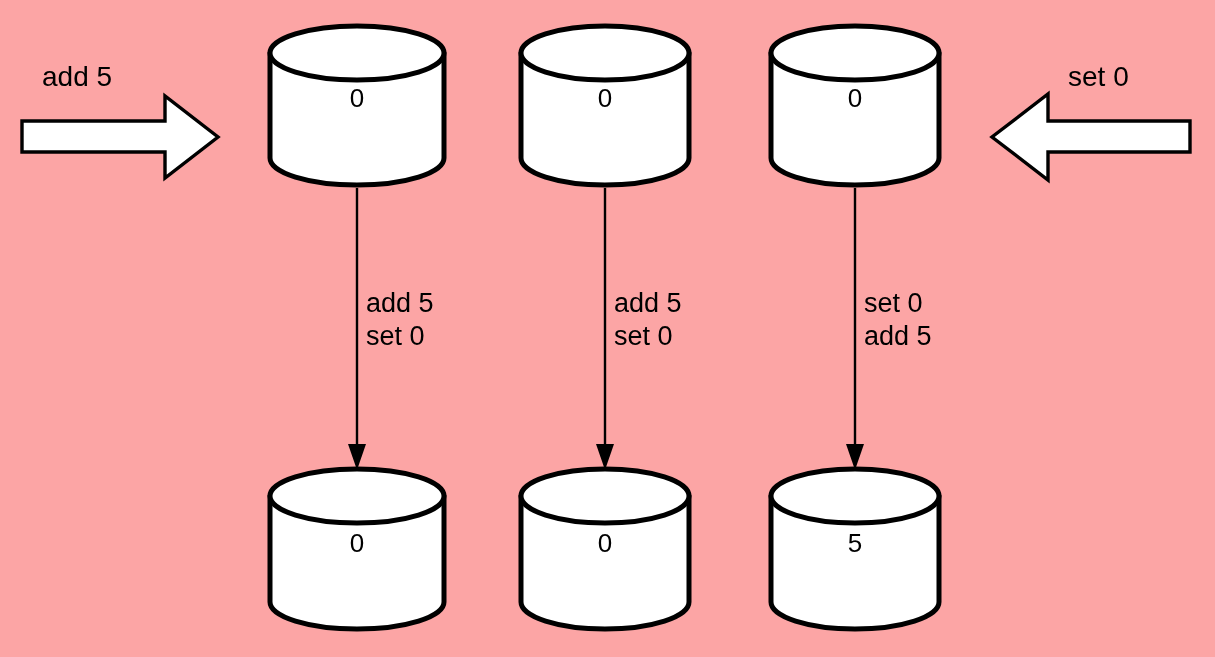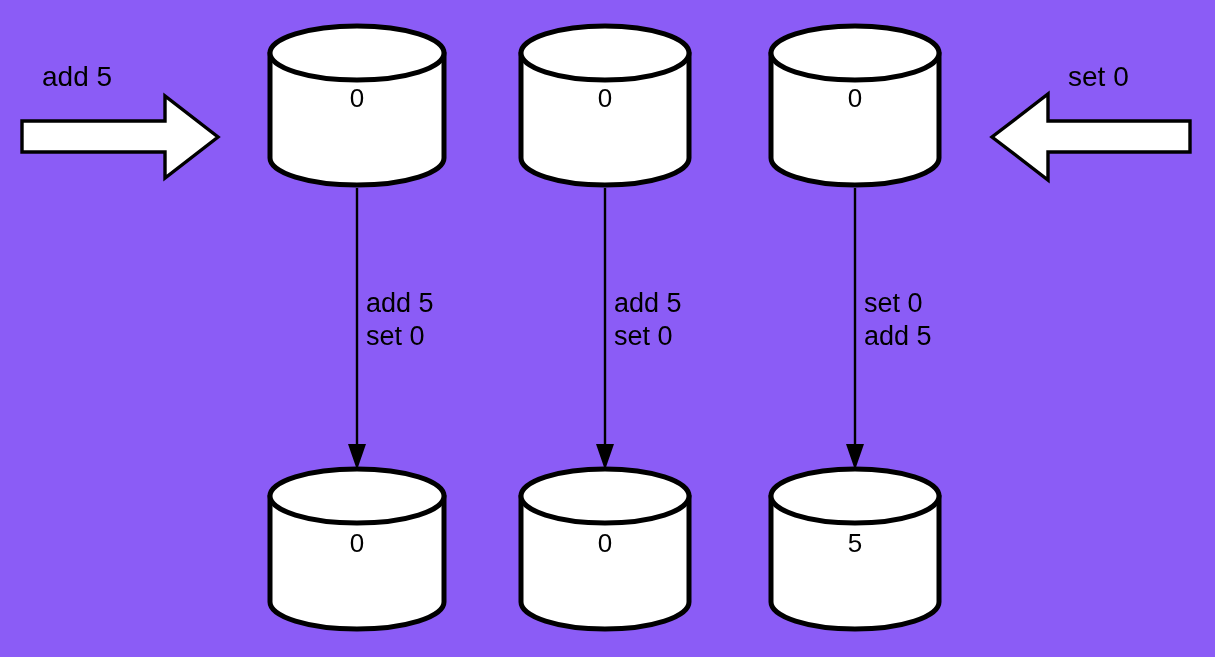--- a/index.html
+++ b/index.html
@@ -8,21 +8,21 @@
     padding: 0;
     background: #ffffff;
   }
   body {
     font-family: "Liberation Sans", sans-serif;
   }
   #canvas {
     position: relative;
     width: 1215px;
     height: 657px;
-    background: #8b5cf6;
+    background: #fca5a5;
     overflow: hidden;
   }
   #diagram-svg {
     position: absolute;
     left: 0;
     top: 0;
     width: 1215px;
     height: 657px;
     display: block;
   }

